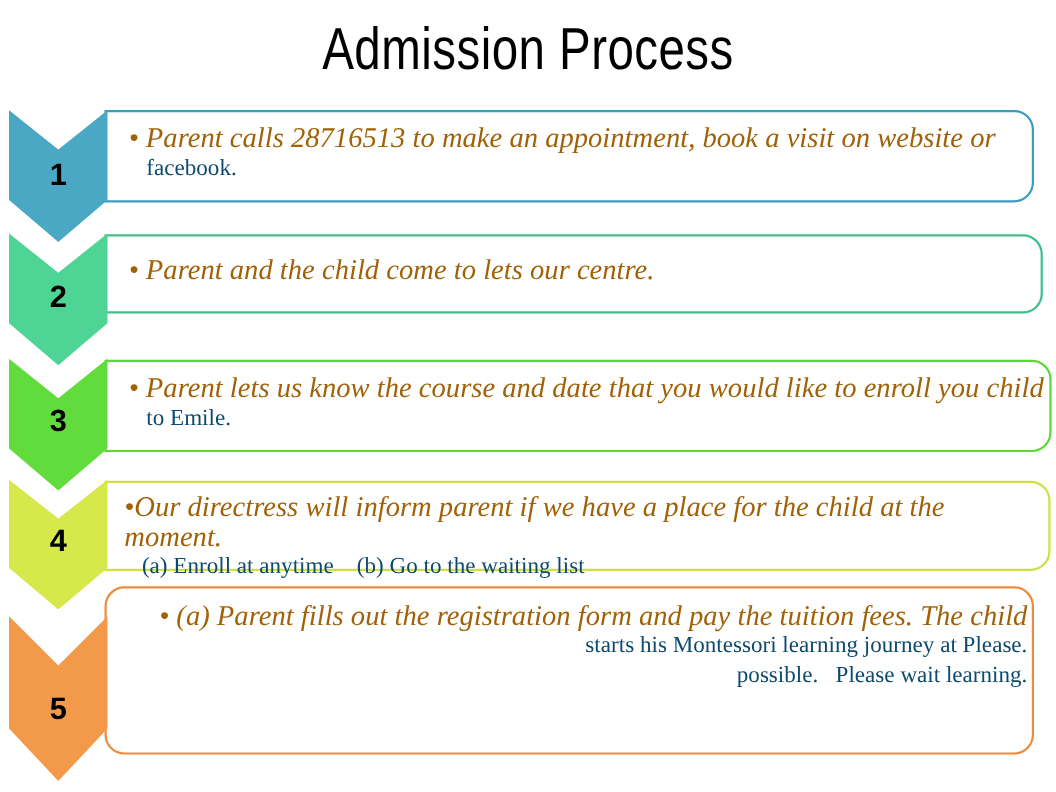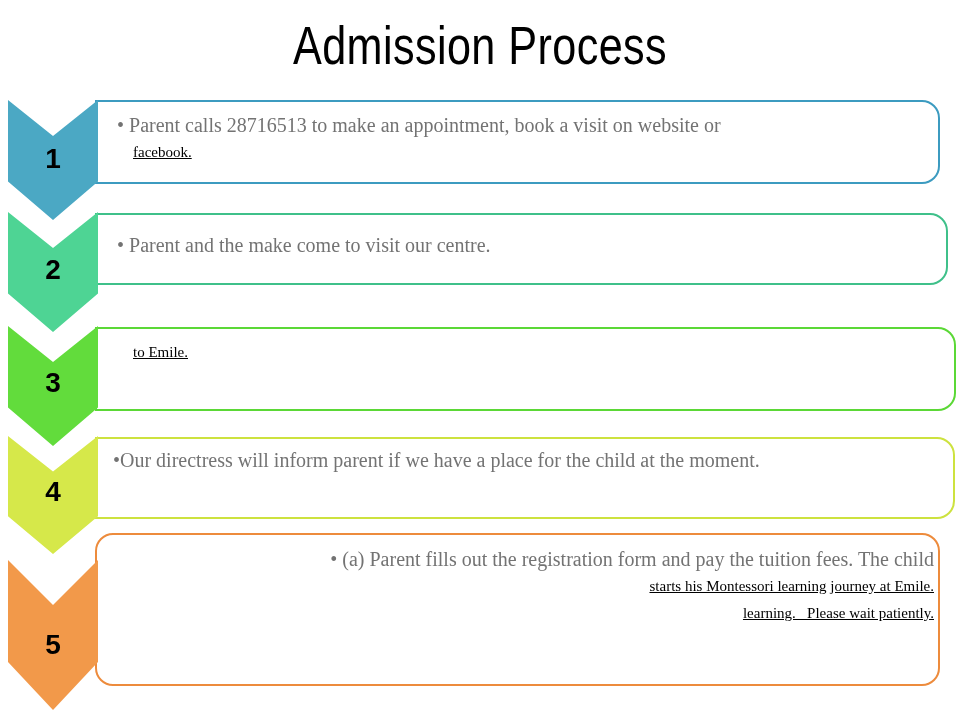--- a/index.html
+++ b/index.html
@@ -73,74 +73,76 @@
     border-radius: 18px;
   }
 
   .callout-inner {
     padding: 0;
   }
 
   .bullet-line {
     display: block;
     font-family: "Liberation Serif", serif;
-    font-size: 20px;
+    font-size: 26px;
     line-height: 27px;
-    color: #737373;
+    color: #a16207;
     white-space: pre-wrap;
+    font-style: italic;
   }
   .bullet-line .dot {
     display: inline;
   }
   .cont-line {
     display: block;
     font-family: "Liberation Serif", serif;
-    font-size: 15px;
+    font-size: 21px;
     line-height: 27px;
-    color: #000000;
+    color: #0c4a6e;
     white-space: pre-wrap;
-    text-decoration: underline;
   }
 </style>
 </head>
 <body>
 
 <div id="slide">
 
   <div id="title">Admission Process</div>
 
   <div id="steps-container">
       <div class="callout" style="left: 95px; top: 100px; width: 845px; height: 84px; border-color: rgb(60, 155, 192);"></div>
       <div class="callout-inner" style="position: absolute; left: 117px; top: 112px; width: 817px;">
         <span class="bullet-line"><span class="dot">•</span><span> Parent calls 28716513 to make an appointment, book a visit on website or</span></span>
         <span class="cont-line"><span style="display: inline-block; width: 16px;"></span><span>facebook.</span></span>
       </div>
       <div class="chevron" style="top: 100px; height: 120px; background: rgb(75, 168, 196);"></div>
       <div class="chevron-num" style="top: 145px;">1</div>
       <div class="callout" style="left: 95px; top: 213px; width: 853px; height: 72px; border-color: rgb(63, 192, 138);"></div>
       <div class="callout-inner" style="position: absolute; left: 117px; top: 232px; width: 825px;">
-        <span class="bullet-line"><span class="dot">•</span><span> Parent and the make come to visit our centre.</span></span>
+        <span class="bullet-line"><span class="dot">•</span><span> Parent and the child come to lets our centre.</span></span>
       </div>
       <div class="chevron" style="top: 212px; height: 120px; background: rgb(78, 212, 148);"></div>
       <div class="chevron-num" style="top: 256px;">2</div>
       <div class="callout" style="left: 95px; top: 327px; width: 861px; height: 84px; border-color: rgb(91, 216, 54);"></div>
       <div class="callout-inner" style="position: absolute; left: 117px; top: 339px; width: 833px;">
+        <span class="bullet-line"><span class="dot">•</span><span> Parent lets us know the course and date that you would like to enroll you child</span></span>
         <span class="cont-line"><span style="display: inline-block; width: 16px;"></span><span>to Emile.</span></span>
       </div>
       <div class="chevron" style="top: 326px; height: 120px; background: rgb(98, 220, 60);"></div>
       <div class="chevron-num" style="top: 369px;">3</div>
       <div class="callout" style="left: 95px; top: 437px; width: 860px; height: 82px; border-color: rgb(205, 226, 63);"></div>
       <div class="callout-inner" style="position: absolute; left: 113px; top: 447px; width: 836px;">
         <span class="bullet-line"><span class="dot">•</span><span>Our directress will inform parent if we have a place for the child at the moment.</span></span>
+        <span class="cont-line"><span style="display: inline-block; width: 16px;"></span><span>(a) Enroll at anytime    (b) Go to the waiting list</span></span>
       </div>
       <div class="chevron" style="top: 436px; height: 118px; background: rgb(214, 232, 74);"></div>
       <div class="chevron-num" style="top: 478px;">4</div>
       <div class="callout rounded-all" style="left: 95px; top: 533px; width: 845px; height: 153px; border-color: rgb(237, 139, 60);"></div>
       <div class="callout-inner" style="position: absolute; left: 117px; top: 546px; width: 817px; text-align: right;">
         <span class="bullet-line"><span class="dot">•</span><span> (a) Parent fills out the registration form and pay the tuition fees. The child</span></span>
-        <span class="cont-line"><span style="display: inline-block; width: 16px;"></span><span>starts his Montessori learning journey at Emile.</span></span>
-        <span class="cont-line"><span style="display: inline-block; width: 16px;"></span><span>learning.   Please wait patiently.</span></span>
+        <span class="cont-line"><span style="display: inline-block; width: 16px;"></span><span>starts his Montessori learning journey at Please.</span></span>
+        <span class="cont-line"><span style="display: inline-block; width: 16px;"></span><span>possible.   Please wait learning.</span></span>
       </div>
       <div class="chevron" style="top: 560px; height: 150px; background: rgb(242, 153, 74);"></div>
       <div class="chevron-num" style="top: 631px;">5</div>
     </div>
 
 </div>
 
 </body></html>

